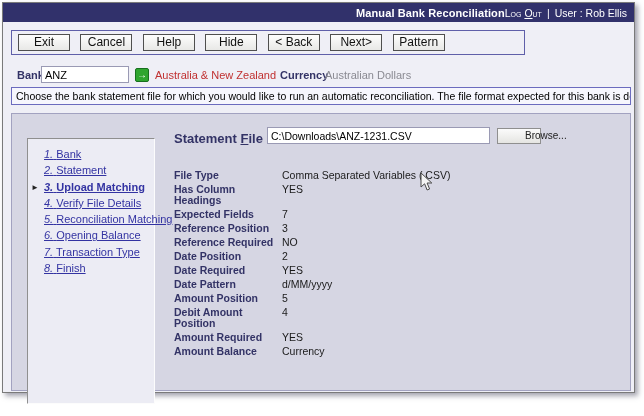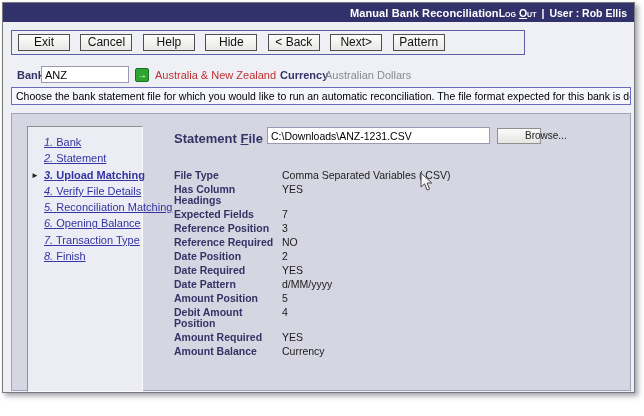--- a/index.html
+++ b/index.html
@@ -13,21 +13,21 @@
     border:1px solid #7a7a7a;background:#EFEFF6;box-sizing:border-box;
     box-shadow:3px 3px 5px rgba(90,90,110,0.55);
   }
   
   .titlebar{
     position:absolute;left:0;top:0;right:0;height:19px;background:#31316B;
     color:#fff;display:flex;justify-content:flex-end;align-items:center;
     padding:0 7px;box-sizing:border-box;
   }
   .app-title{font-size:11px;font-weight:bold;letter-spacing:0.1px;}
-  .titlebar-right{font-size:10.5px;font-weight:bold;display:flex;align-items:center;gap:5px;}
+  .titlebar-right{font-size:10.5px;font-weight:normal;display:flex;align-items:center;gap:5px;}
   .logout-link{font-variant:small-caps;color:#fff;cursor:pointer;}
   .key-underline{text-decoration:underline;}
   
   .toolbar{
     position:absolute;left:8px;top:27px;width:514px;height:25px;
     border:1px solid #5F5FA9;box-sizing:border-box;background:#EFEFF6;
   }
   .btn{
     display:inline-block;width:52px;height:17px;margin:3px 0 0 6px;
     background:linear-gradient(#fdfdfd,#e8e8e6);
@@ -56,21 +56,21 @@
     border:1px solid #6B6BBE;background:#F6F6FD;box-sizing:border-box;
     font-size:10.5px;color:#000;line-height:16px;padding-left:4px;
     white-space:nowrap;overflow:hidden;
   }
   
   .main-panel{
     position:absolute;left:8px;top:110px;width:620px;height:278px;
     background:#D6D6E3;border:1px solid #A2A2C0;box-sizing:border-box;
   }
   .sidebar{
-    position:absolute;left:15px;top:12px;width:116px;height:266px;
+    position:absolute;left:15px;top:24px;width:128px;height:266px;
     background:#ECECF4;box-sizing:border-box;
     border-top:1px solid #8f8f8f;border-left:1px solid #8f8f8f;
     border-bottom:1px solid #fcfcfc;border-right:1px solid #fcfcfc;
   }
   .steps{list-style:none;margin:7px 0 0 0;padding:0 0 0 16px;}
   .step{position:relative;line-height:16.3px;font-size:11px;white-space:nowrap;}
   .step a{color:#3333A2;text-decoration:underline;cursor:pointer;}
   .step .num{font-style:italic;}
   .step.current a{font-weight:bold;}
   .step .marker{

